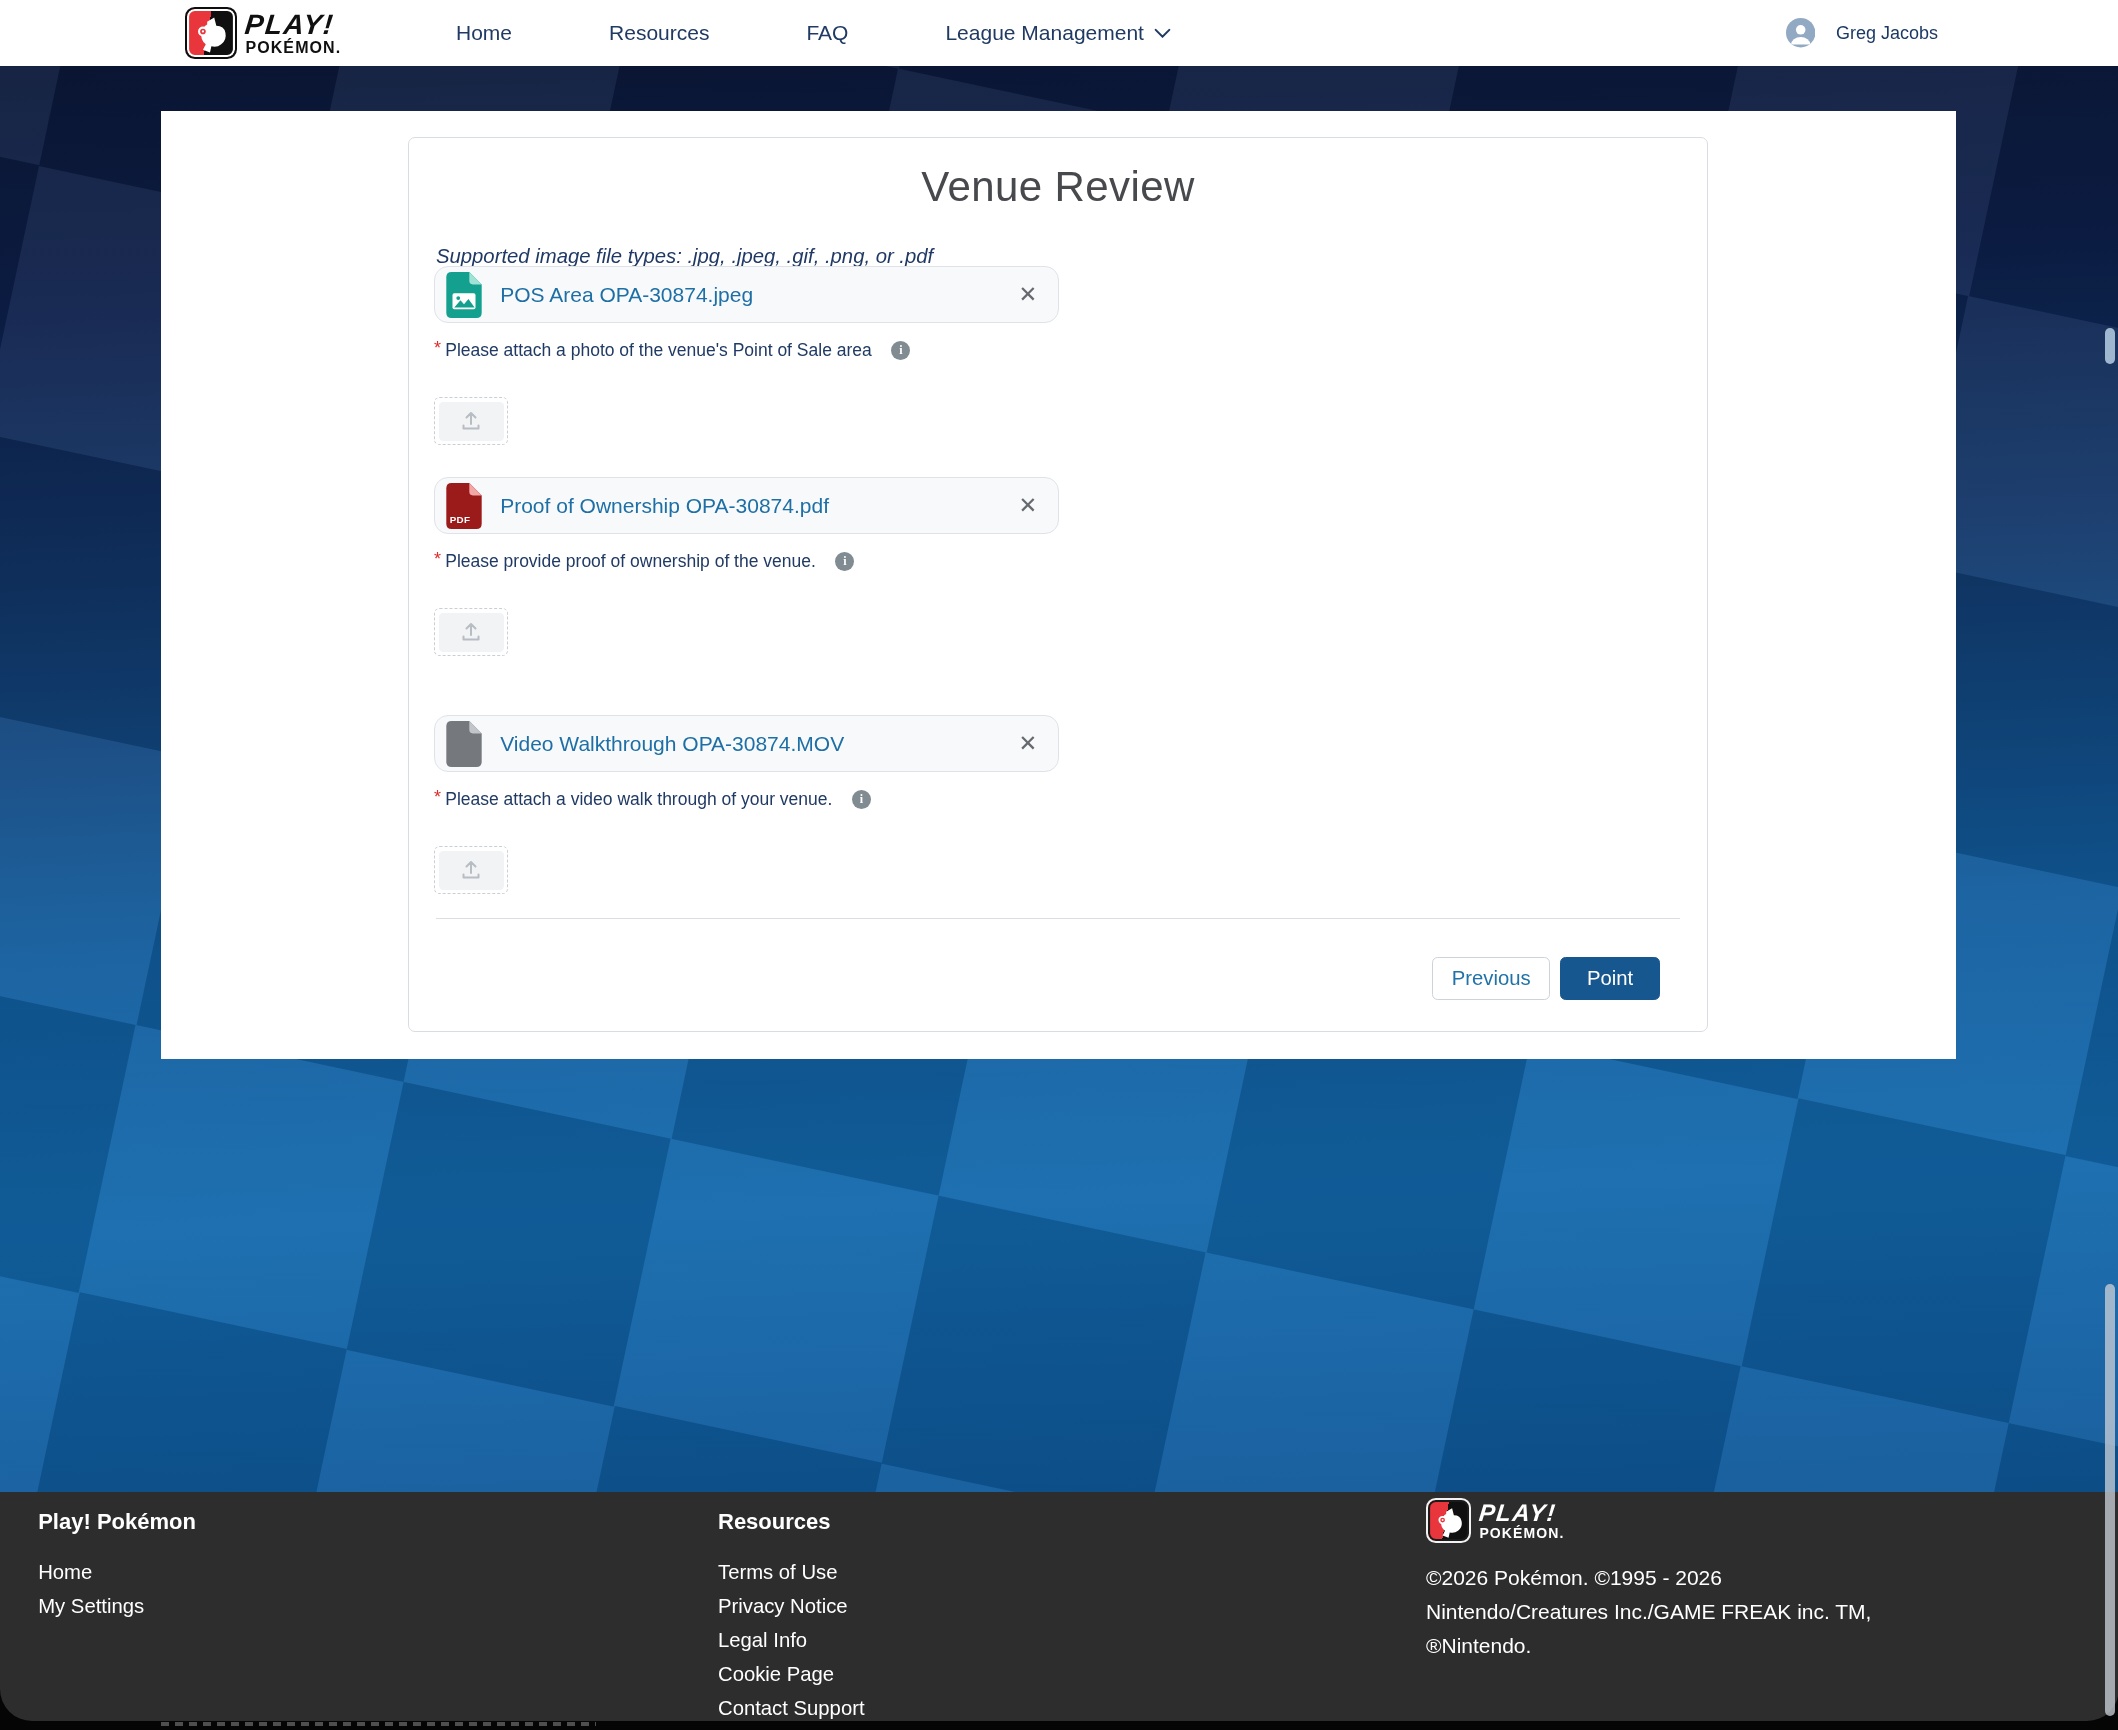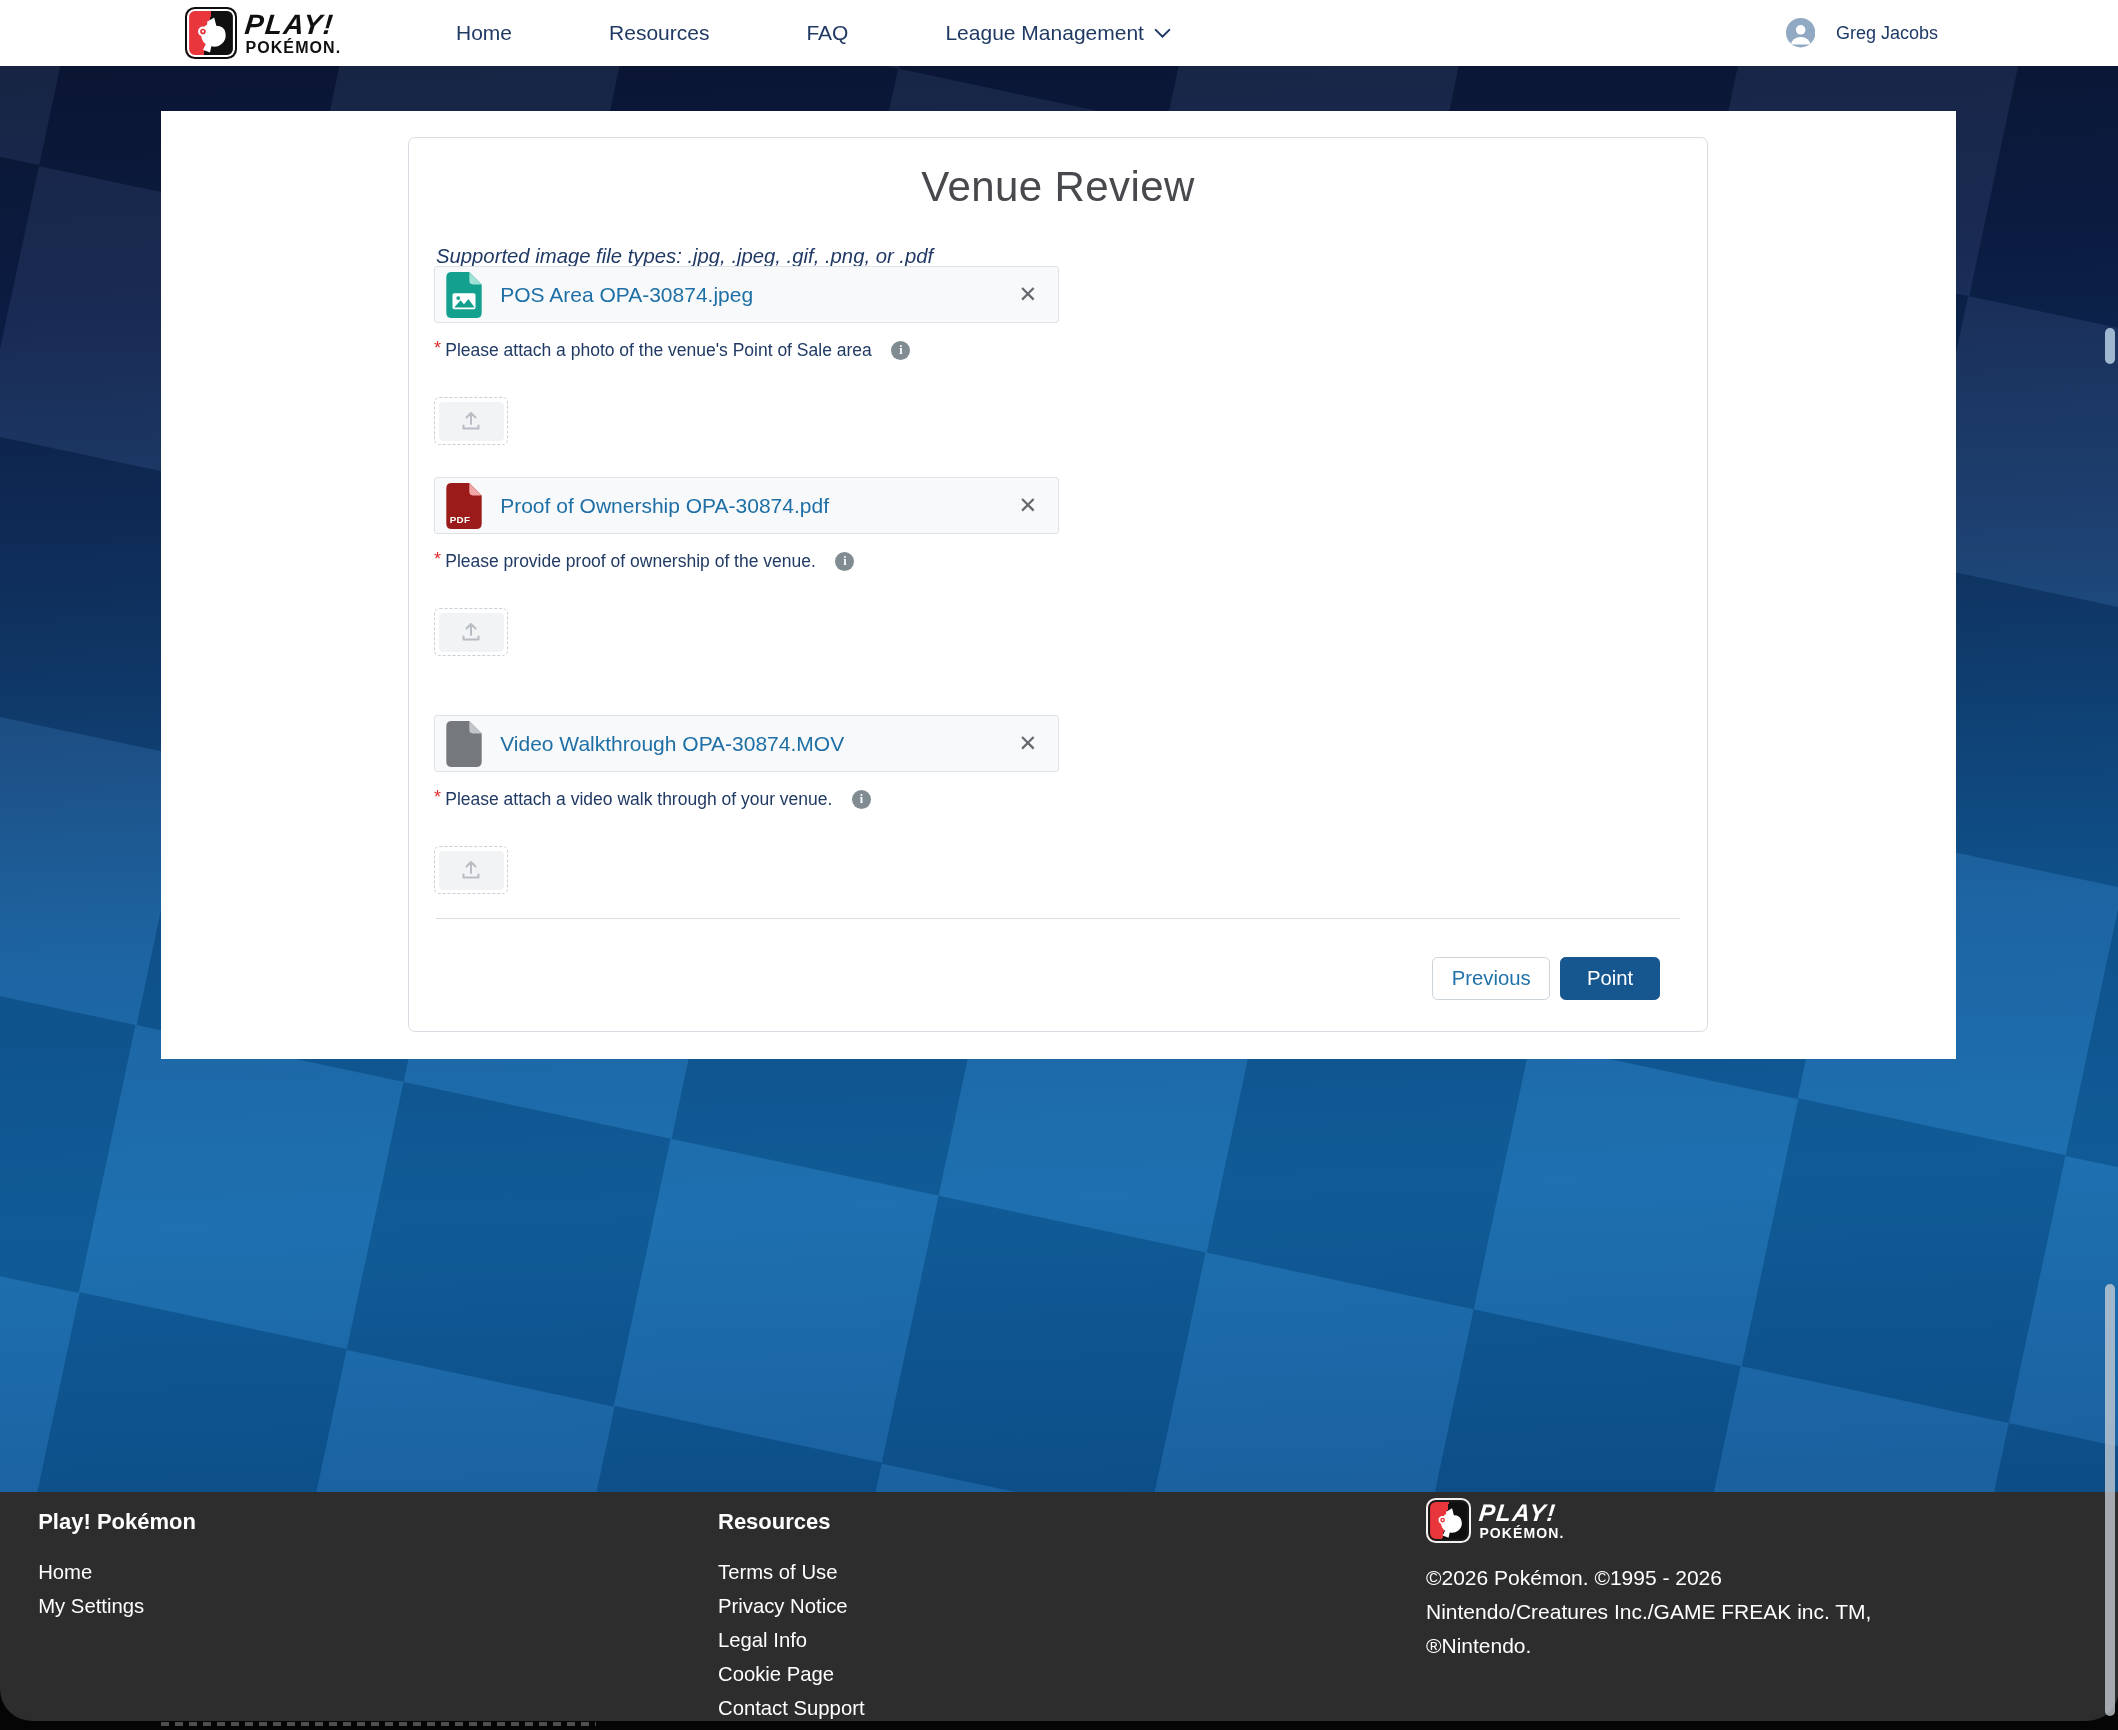--- a/index.html
+++ b/index.html
@@ -61,21 +61,21 @@
   }
   .note {
     position:absolute; left:27px; top:107px; font-size:20.3px; font-style:italic; color:#1f3864;
     white-space:nowrap; z-index:1;
   }
 
   .attach { position:absolute; left:25px; width:625px; z-index:2; }
   .attach.s1 { top:128px; } .attach.s2 { top:339px; } .attach.s3 { top:577px; }
 
   .filechip {
-    width:625px; height:57px; background:#f8f9fb; border:1.4px solid #dfe3e8; border-radius:3px;
+    width:625px; height:57px; background:#f8f9fb; border:1.4px solid #dfe3e8; border-radius:14px;
     display:flex; align-items:center; padding:0 18px 0 11.2px; gap:18px;
   }
   .ficon { width:36px; height:46px; position:relative; flex:0 0 auto; }
   .ficon svg { display:block; }
   .pdf-label {
     position:absolute; left:3.5px; bottom:3.5px; font-size:9.8px; font-weight:700; color:#ffffff; letter-spacing:0.4px;
   }
   .fname { font-size:21px; color:#1d6fa5; text-decoration:none; cursor:pointer; flex:1 1 auto;
            white-space:nowrap; overflow:hidden; }
   .fclose { background:none; border:none; font-size:22.4px; color:#66696d; cursor:pointer; padding:0 2.8px;

